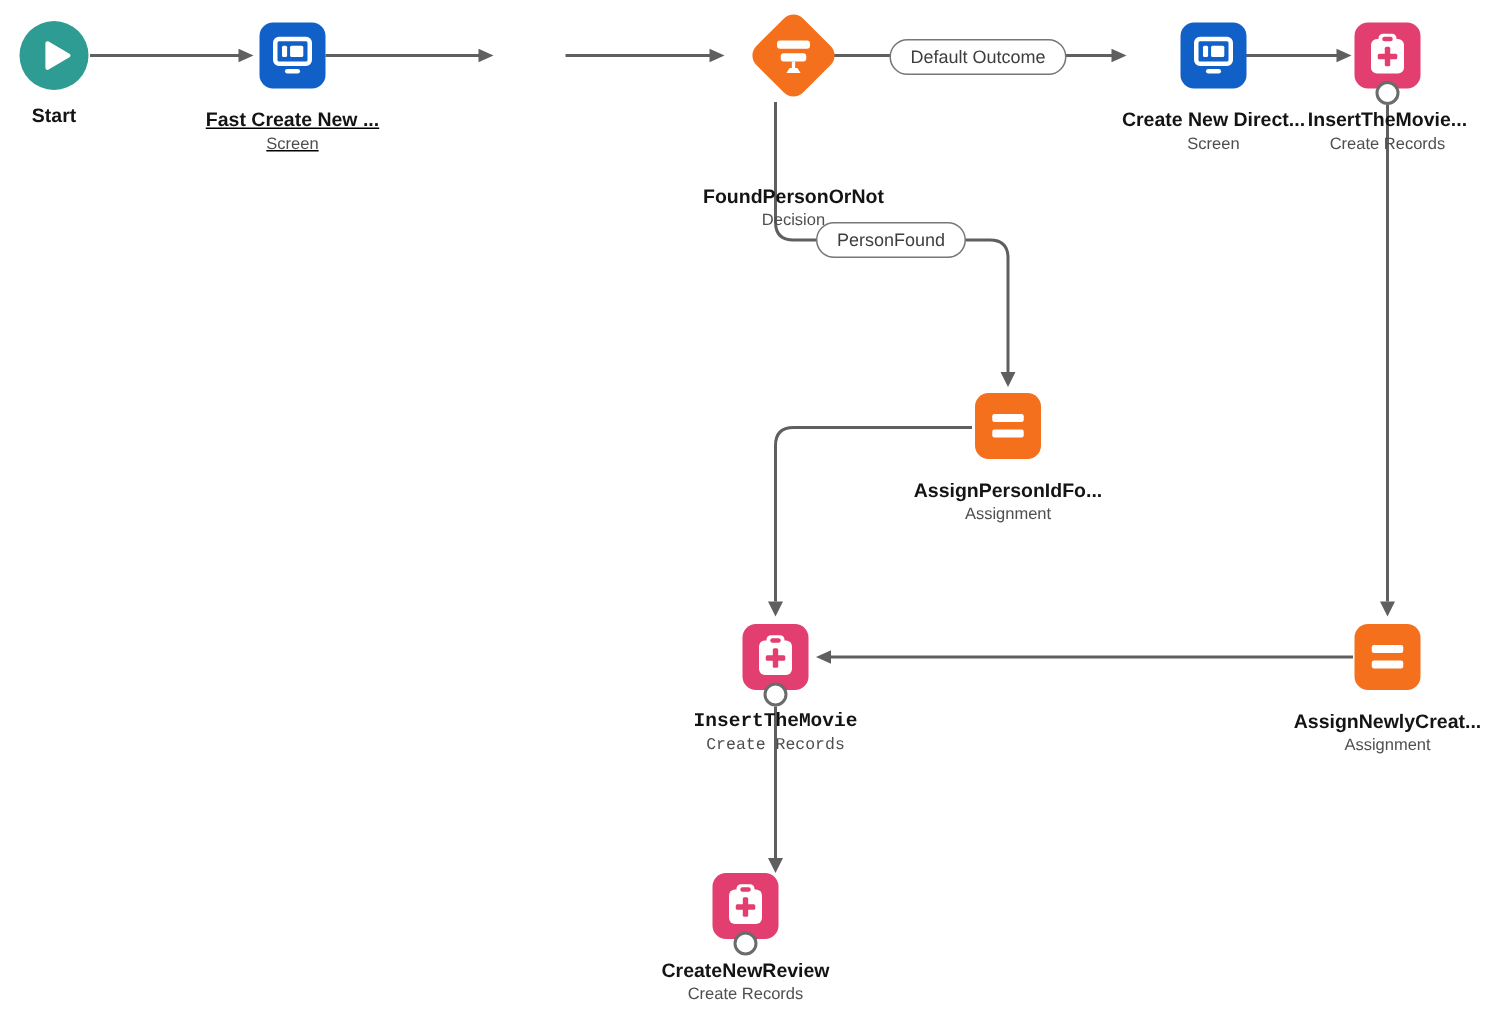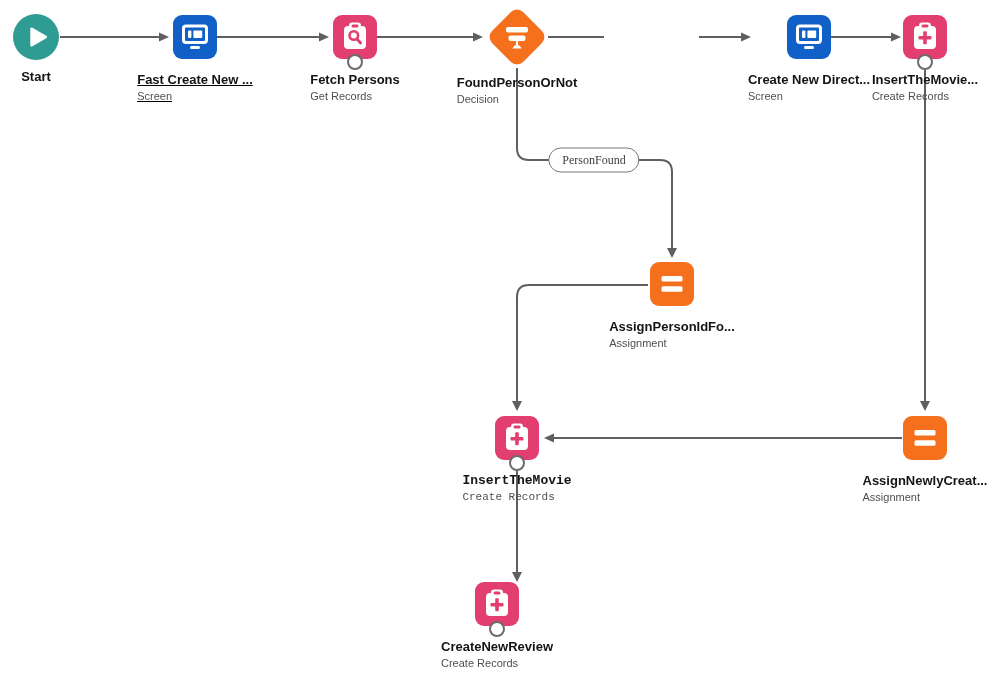--- a/index.html
+++ b/index.html
@@ -64,21 +64,21 @@
   .play{fill:#ffffff;stroke:#ffffff;stroke-width:3;stroke-linejoin:round;}
 
   .port{
     position:absolute;
     left:50%;bottom:-10px;margin-left:-8px;
     width:16px;height:16px;border-radius:50%;
     background:#ffffff;border:2px solid #6b6b6b;
     z-index:2;
   }
 
-  .labels{margin-top:12px;text-align:left;line-height:1.25;}
+  .labels{margin-top:12px;text-align:center;line-height:1.25;}
   .labels.tight{margin-top:9px;}
   .labels.decision-gap{margin-top:15px;}
   .node-name{font-size:13px;font-weight:700;color:var(--label-dark);white-space:nowrap;}
   .node-type{font-size:11px;color:var(--label-muted);margin-top:2px;white-space:nowrap;}
 
   .pill{
     position:absolute;
     transform:translate(-50%,-50%);
     background:#ffffff;
     border:1.5px solid var(--pill-border);
@@ -153,40 +153,22 @@
           <rect class="gw" x="17" y="31" width="10" height="3" rx="1.5"></rect>
         </svg>
       </div>
     </div>
     <div class="labels">
       <div class="node-name">Fast Create New ...</div>
       <div class="node-type">Screen</div>
     </div>
   </div>
 
-  <div class="node" style="left:270px;top:14px;">
-    <div class="iconwrap">
-      <div class="icon icon-data">
-        <svg viewBox="0 0 44 44">
-          <rect class="gw" x="11" y="11" width="22" height="23" rx="4"></rect>
-          <rect class="gw" x="16" y="7.5" width="12" height="7" rx="3"></rect>
-          <rect class="gp" x="18.5" y="9.5" width="7" height="3" rx="1.5"></rect>
-          <circle class="mag-glass" cx="20.8" cy="20.5" r="4.3"></circle>
-          <line class="mag-handle" x1="24" y1="24" x2="27.6" y2="28"></line>
-        </svg>
-      </div>
-      <div class="port"></div>
-    </div>
-    <div class="labels">
-      <div class="node-name">Fetch Persons</div>
-      <div class="node-type">Get Records</div>
-    </div>
-  </div>
-
-  <div class="node" style="left:432px;top:14px;">
+
+  <div class="node" style="left:444px;top:14px;gap:48px;">
     <div class="iconwrap">
       <div class="icon icon-decision">
         <svg viewBox="0 0 44 44">
           <rect class="gw" x="11" y="12" width="22" height="5.5" rx="2"></rect>
           <rect class="gw" x="13.5" y="20.5" width="17" height="5.5" rx="2"></rect>
           <rect class="gw" x="20.9" y="26" width="2.2" height="4.8"></rect>
           <path class="gw" d="M17.3 33.6 L26.7 33.6 L24.6 30.4 L19.4 30.4 Z"></path>
         </svg>
       </div>
     </div>
@@ -293,15 +275,16 @@
         </svg>
       </div>
       <div class="port"></div>
     </div>
     <div class="labels">
       <div class="node-name">CreateNewReview</div>
       <div class="node-type">Create Records</div>
     </div>
   </div>
 
-  <div class="pill" style="left:594px;top:160px;font-family:Liberation Serif, serif;">PersonFound</div>
+  <div class="pill" style="left:652px;top:38px;">Default Outcome</div>
+  <div class="pill" style="left:594px;top:160px;">PersonFound</div>
 
 </div>
 
 </body></html>

